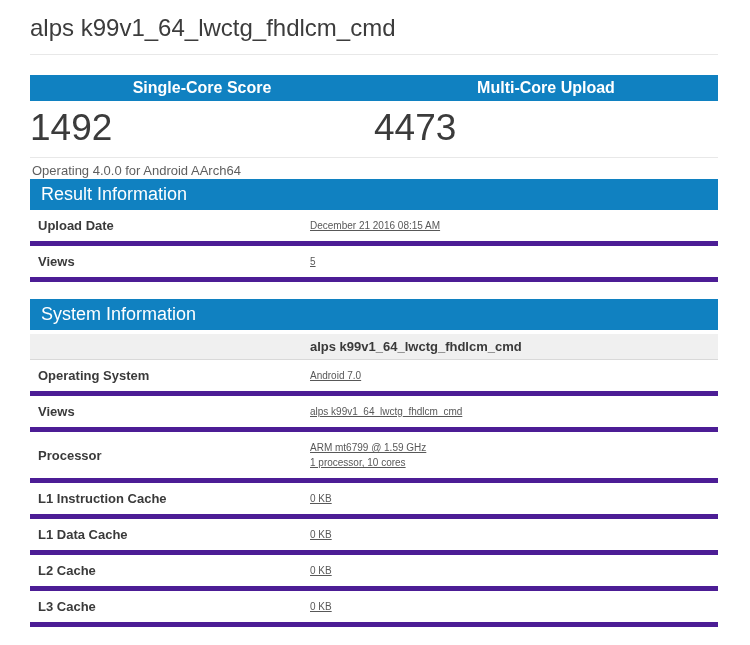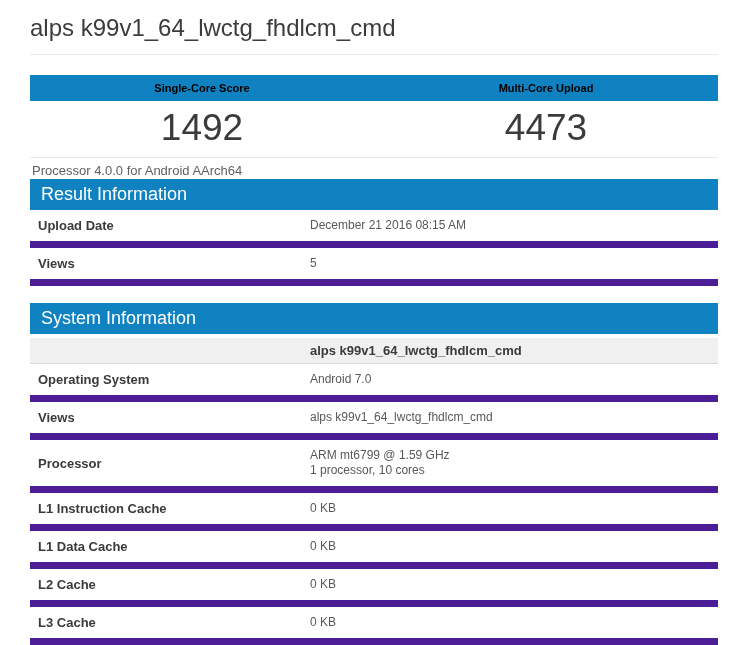--- a/index.html
+++ b/index.html
@@ -30,31 +30,31 @@
   .score-banner {
     margin-top: 20px;
     display: flex;
     background: #1081c1;
     height: 26px;
     align-items: center;
   }
   .score-banner .cell {
     width: 50%;
     text-align: center;
-    color: #000000;
-    font-size: 11px;
+    color: #ffffff;
+    font-size: 16px;
     font-weight: 700;
   }
   .score-values {
     display: flex;
     padding: 6px 0 8px 0;
   }
   .score-values .cell {
     width: 50%;
-    text-align: center;
+    text-align: left;
     font-size: 37px;
     color: #3b3b3b;
     line-height: 42px;
   }
   .caption {
     font-size: 13px;
     color: #5f5f5f;
     padding: 5px 0 0 2px;
     line-height: 16px;
   }
@@ -67,39 +67,40 @@
     line-height: 31px;
     padding-left: 11px;
     font-weight: 400;
   }
   .ri-header { }
   .si-header { margin-top: 17px; }
   
   .info-table { width: 100%; }
   .info-row {
     display: flex;
-    border-bottom: 7px solid #4c1d95;
+    border-bottom: 5px solid #4c1d95;
     min-height: 24px;
     align-items: center;
   }
   .info-row .label {
     width: 280px;
     flex: 0 0 280px;
     padding: 4px 6px 4px 8px;
     font-size: 13px;
     font-weight: 700;
     color: #3a3a3a;
     line-height: 15px;
   }
   .info-row .value {
     flex: 1;
     padding: 8px 0;
-    font-size: 12px;
+    font-size: 10px;
     color: #585858;
     line-height: 15px;
+    text-decoration: underline;
   }
   .subheader-row {
     display: flex;
     background: #f0f0f0;
     border-bottom: 1px solid #d9d9d9;
     height: 26px;
     align-items: center;
     margin-top: 4px;
   }
   .subheader-row .label { width: 280px; flex: 0 0 280px; }
@@ -120,21 +121,21 @@
 
   <div class="score-banner">
     <div class="cell">Single-Core Score</div>
     <div class="cell">Multi-Core Upload</div>
   </div>
   <div class="score-values">
     <div class="cell">1492</div>
     <div class="cell">4473</div>
   </div>
   <hr class="divider" style="margin-top:0;">
-  <div class="caption">Processor 4.0.0 for Android AArch64</div>
+  <div class="caption">Operating 4.0.0 for Android AArch64</div>
 
   <div class="section-header ri-header">Result Information</div>
   <div class="info-table">
     <div class="info-row">
       <div class="label">Upload Date</div>
       <div class="value">December 21 2016 08:15 AM</div>
     </div>
     <div class="info-row">
       <div class="label">Views</div>
       <div class="value">5</div>

